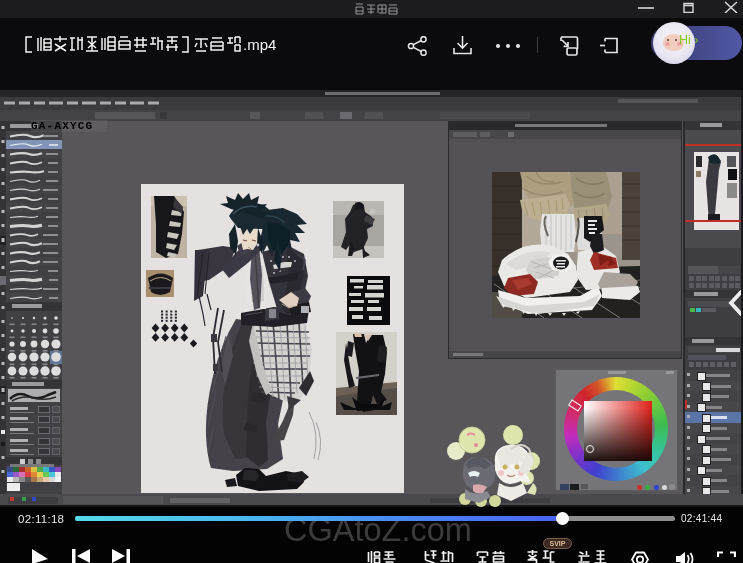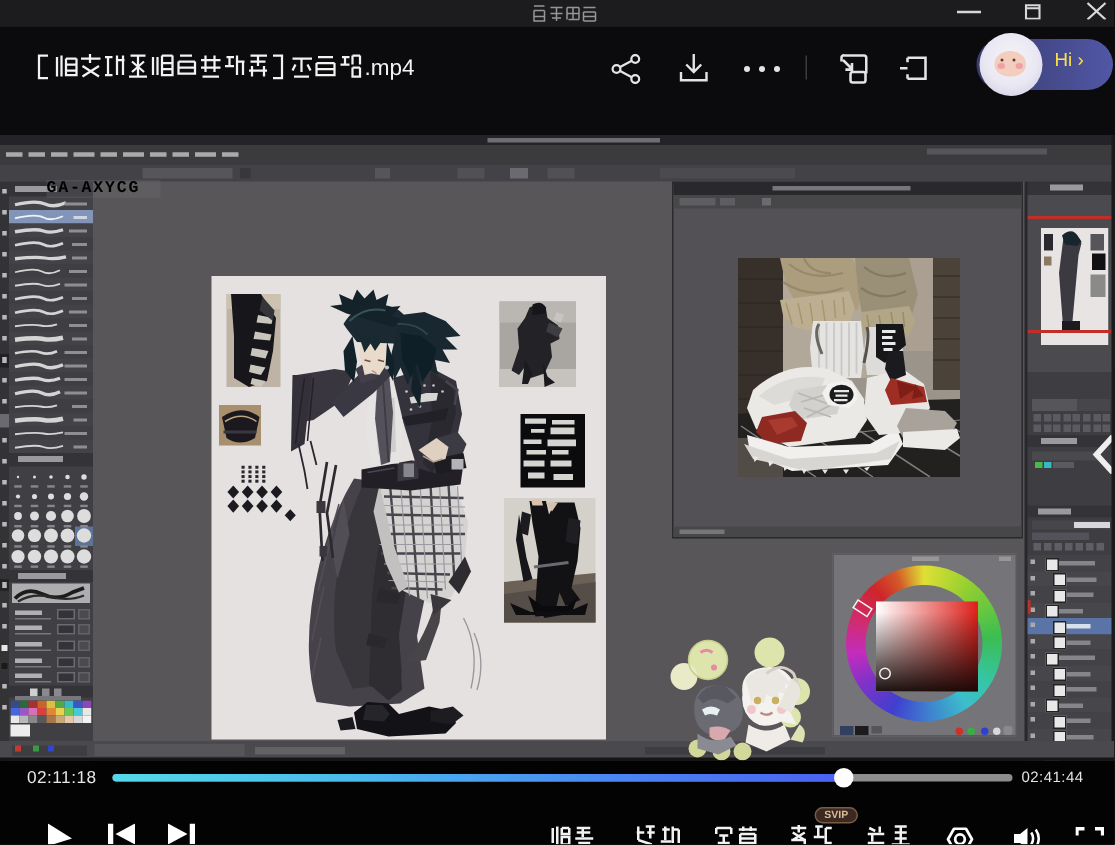--- a/index.html
+++ b/index.html
@@ -117,21 +117,21 @@
 
     <div class="abs" style="left:651px;top:8px;width:91px;height:34px;border-radius:17px;
          background:linear-gradient(90deg,#383b6e,#5157a5);"></div>
     <div class="abs" style="left:653px;top:4px;width:42px;height:42px;border-radius:50%;
          background:radial-gradient(circle at 50% 42%,#f6f4f8 0%,#e9e7f2 55%,#c9c8de 100%);"></div>
     <div class="abs" style="left:663px;top:16px;width:21px;height:17px;border-radius:50% 50% 46% 46%;background:#f3cdbd;"></div>
     <div class="abs" style="left:665px;top:24px;width:5px;height:4px;border-radius:50%;background:#eda1a4;"></div>
     <div class="abs" style="left:677px;top:24px;width:5px;height:4px;border-radius:50%;background:#eda1a4;"></div>
     <div class="abs" style="left:667px;top:21px;width:2px;height:2px;border-radius:50%;background:#553b33;"></div>
     <div class="abs" style="left:675px;top:21px;width:2px;height:2px;border-radius:50%;background:#553b33;"></div>
-    <div class="abs" style="left:703px;top:15px;color:#fde047;font-size:12.5px;">Hi ›</div>
+    <div class="abs" style="left:679px;top:15px;color:#84cc16;font-size:12.5px;">Hi ›</div>
   </div>
 
   <div class="abs" id="video" style="left:0;top:90px;width:743px;height:417px;background:#59565a;overflow:hidden;">
 
     <div class="abs" style="left:0;top:0;width:743px;height:7px;background:#242428;"></div>
     <div class="abs" style="left:325px;top:2px;width:115px;height:3px;background:#6e6e72;"></div>
 
     <div class="abs" style="left:0;top:7px;width:743px;height:13px;background:#3b3b3e;"></div>
     <svg class="abs" style="left:4px;top:10px;" width="200" height="7" viewBox="0 0 200 7">
       <g fill="#aaaaac">
@@ -890,20 +890,21 @@
     <div class="abs" style="left:63px;top:406px;width:100px;height:8px;background:#56565a;"></div>
     <div class="abs" style="left:170px;top:408px;width:60px;height:5px;background:#616166;"></div>
     <div class="abs" style="left:430px;top:408px;width:120px;height:5px;background:#3e3e42;"></div>
     <div class="abs" style="left:10px;top:407px;width:4px;height:4px;background:#c03a32;"></div>
       <div class="abs" style="left:22px;top:407px;width:4px;height:4px;background:#3a9a42;"></div>
       <div class="abs" style="left:32px;top:407px;width:4px;height:4px;background:#3246c8;"></div>
       <div class="abs" style="left:0;top:415px;width:743px;height:2px;background:#161616;"></div>
   </div>
 
   <div class="abs" id="player" style="left:0;top:507px;width:743px;height:56px;background:#030303;overflow:hidden;">
+    <div class="abs" style="left:284px;top:5px;width:200px;color:#3b3b3b;font-size:32.5px;font-family:'Liberation Sans',sans-serif;">CGAtoZ.com</div>
     <div class="abs" style="left:18px;top:6px;color:#e6e6e6;font-size:11.5px;letter-spacing:0.3px;">02:11:18</div>
     <div class="abs" style="left:681px;top:6px;color:#e6e6e6;font-size:10px;letter-spacing:0.3px;">02:41:44</div>
     <div class="abs" style="left:75px;top:9px;width:600px;height:5px;border-radius:2.5px;background:#8d8d8d;"></div>
     <div class="abs" style="left:75px;top:9px;width:487px;height:5px;border-radius:2.5px;background:linear-gradient(90deg,#55d8e8,#49b8ec 35%,#4a84f2 70%,#4a62f2 100%);"></div>
     <div class="abs" style="left:556px;top:5px;width:13px;height:13px;border-radius:50%;background:#fdfdfd;"></div>
     <svg class="abs" style="left:30px;top:42px;" width="19" height="15" viewBox="0 0 19 15">
 <path d="M2 0L18 10 2 15z" fill="#fff"></path>
       </svg>
     <svg class="abs" style="left:71px;top:42px;" width="20" height="14" viewBox="0 0 20 14">
 <rect x="1" y="0" width="3.5" height="14" fill="#fff"></rect>

